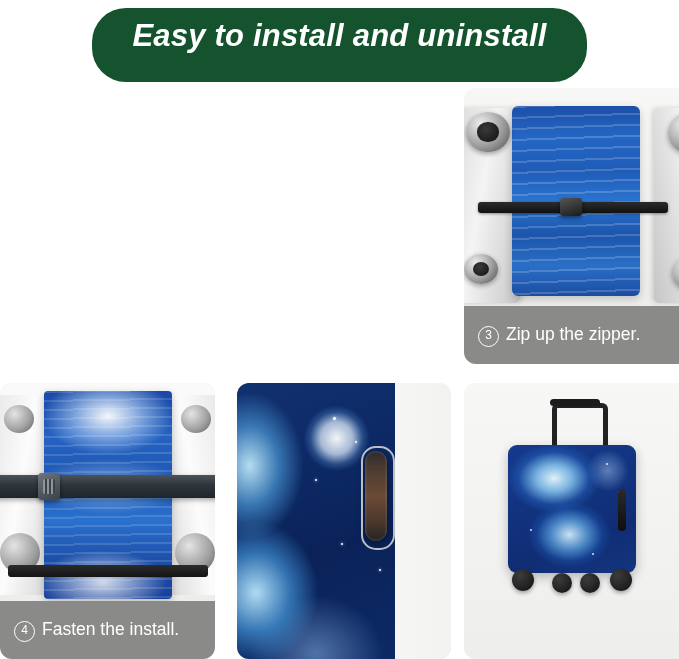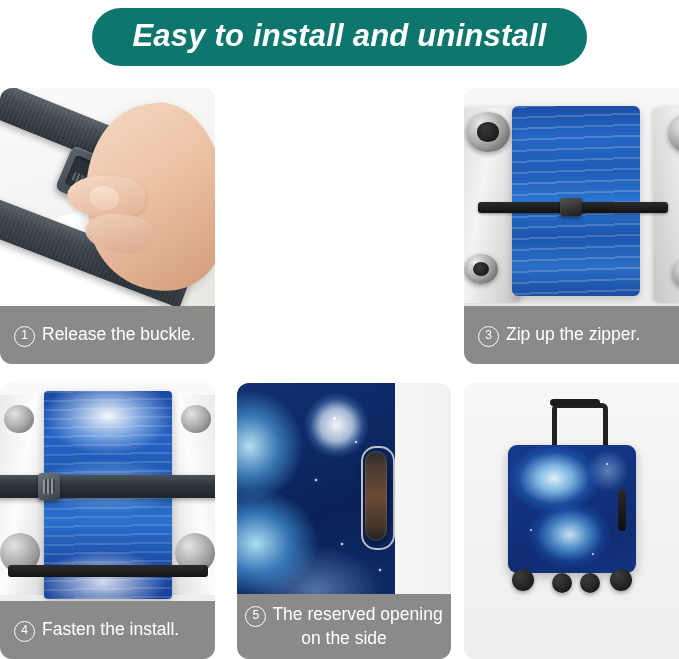--- a/index.html
+++ b/index.html
@@ -10,23 +10,23 @@
     overflow:hidden;
   }
   .sheet{position:relative;width:679px;height:659px;background:#fff;}
 
   
   .header-wrap{
     position:absolute;left:0;top:8px;width:679px;
     display:flex;justify-content:center;align-items:center;
   }
   .header-pill{
-    background:#0f766e;
+    background:#14532d;
     border-radius:34px;
-    padding:9px 40px 11px 40px;
+    padding:9px 40px 27px 40px;
     min-width:468px;
     text-align:center;
     box-sizing:border-box;
   }
   .header-pill .htxt{
     color:#ffffff;
     font-size:31px;
     font-weight:bold;
     font-style:italic;
     letter-spacing:.2px;
@@ -274,42 +274,20 @@
 <div class="sheet">
 
   <div class="header-wrap">
     <div class="header-pill">
       <span class="htxt">Easy to install and uninstall</span>
     </div>
   </div>
 
   <div class="grid">
 
-    <div class="cell r1c1">
-      <div class="panel">
-        <div class="photo">
-          <div class="p1-bg"></div>
-          <div class="p1-tablecorner"></div>
-          <div class="strapB"></div>
-          <div class="strapA"></div>
-          <div class="strapC"></div>
-          <div class="buckle"></div>
-          <div class="hand">
-            <div class="finger1"></div>
-            <div class="finger2"></div>
-            <div class="thumbnail"></div>
-          </div>
-        </div>
-        <div class="caption cap-1line">
-          <span class="cap-txt">
-            <span class="num">1</span><span>Release the buckle.</span>
-          </span>
-        </div>
-      </div>
-    </div>
 
 
     <div class="cell r1c3">
       <div class="panel">
         <div class="photo">
           <div class="p3-bg"></div>
           <div class="p3-leftshell"></div>
           <div class="p3-rightshell"></div>
           <div class="p3-blue"></div>
           <div class="zipline"></div>
@@ -357,25 +335,20 @@
           <div class="p5-side"></div>
           <div class="p5-art">
             <div class="sparkle" style="left:96px;top:34px;width:3px;height:3px;"></div>
             <div class="sparkle" style="left:118px;top:58px;width:2px;height:2px;"></div>
             <div class="sparkle" style="left:78px;top:96px;width:2px;height:2px;"></div>
             <div class="sparkle" style="left:134px;top:120px;width:3px;height:3px;"></div>
             <div class="sparkle" style="left:104px;top:160px;width:2px;height:2px;"></div>
             <div class="sparkle" style="left:142px;top:186px;width:2px;height:2px;"></div>
           </div>
           <div class="p5-handle"></div>
-        </div>
-        <div class="caption cap-2line">
-          <span class="cap-txt">
-            <span class="num">5</span><span>The reserved opening</span><br><span>on the side</span>
-          </span>
         </div>
       </div>
     </div>
 
     <div class="cell r2c3">
       <div class="panel">
         <div class="photo">
           <div class="p6-bg"></div>
           <div class="p6-tele"></div>
           <div class="p6-telebar"></div>

